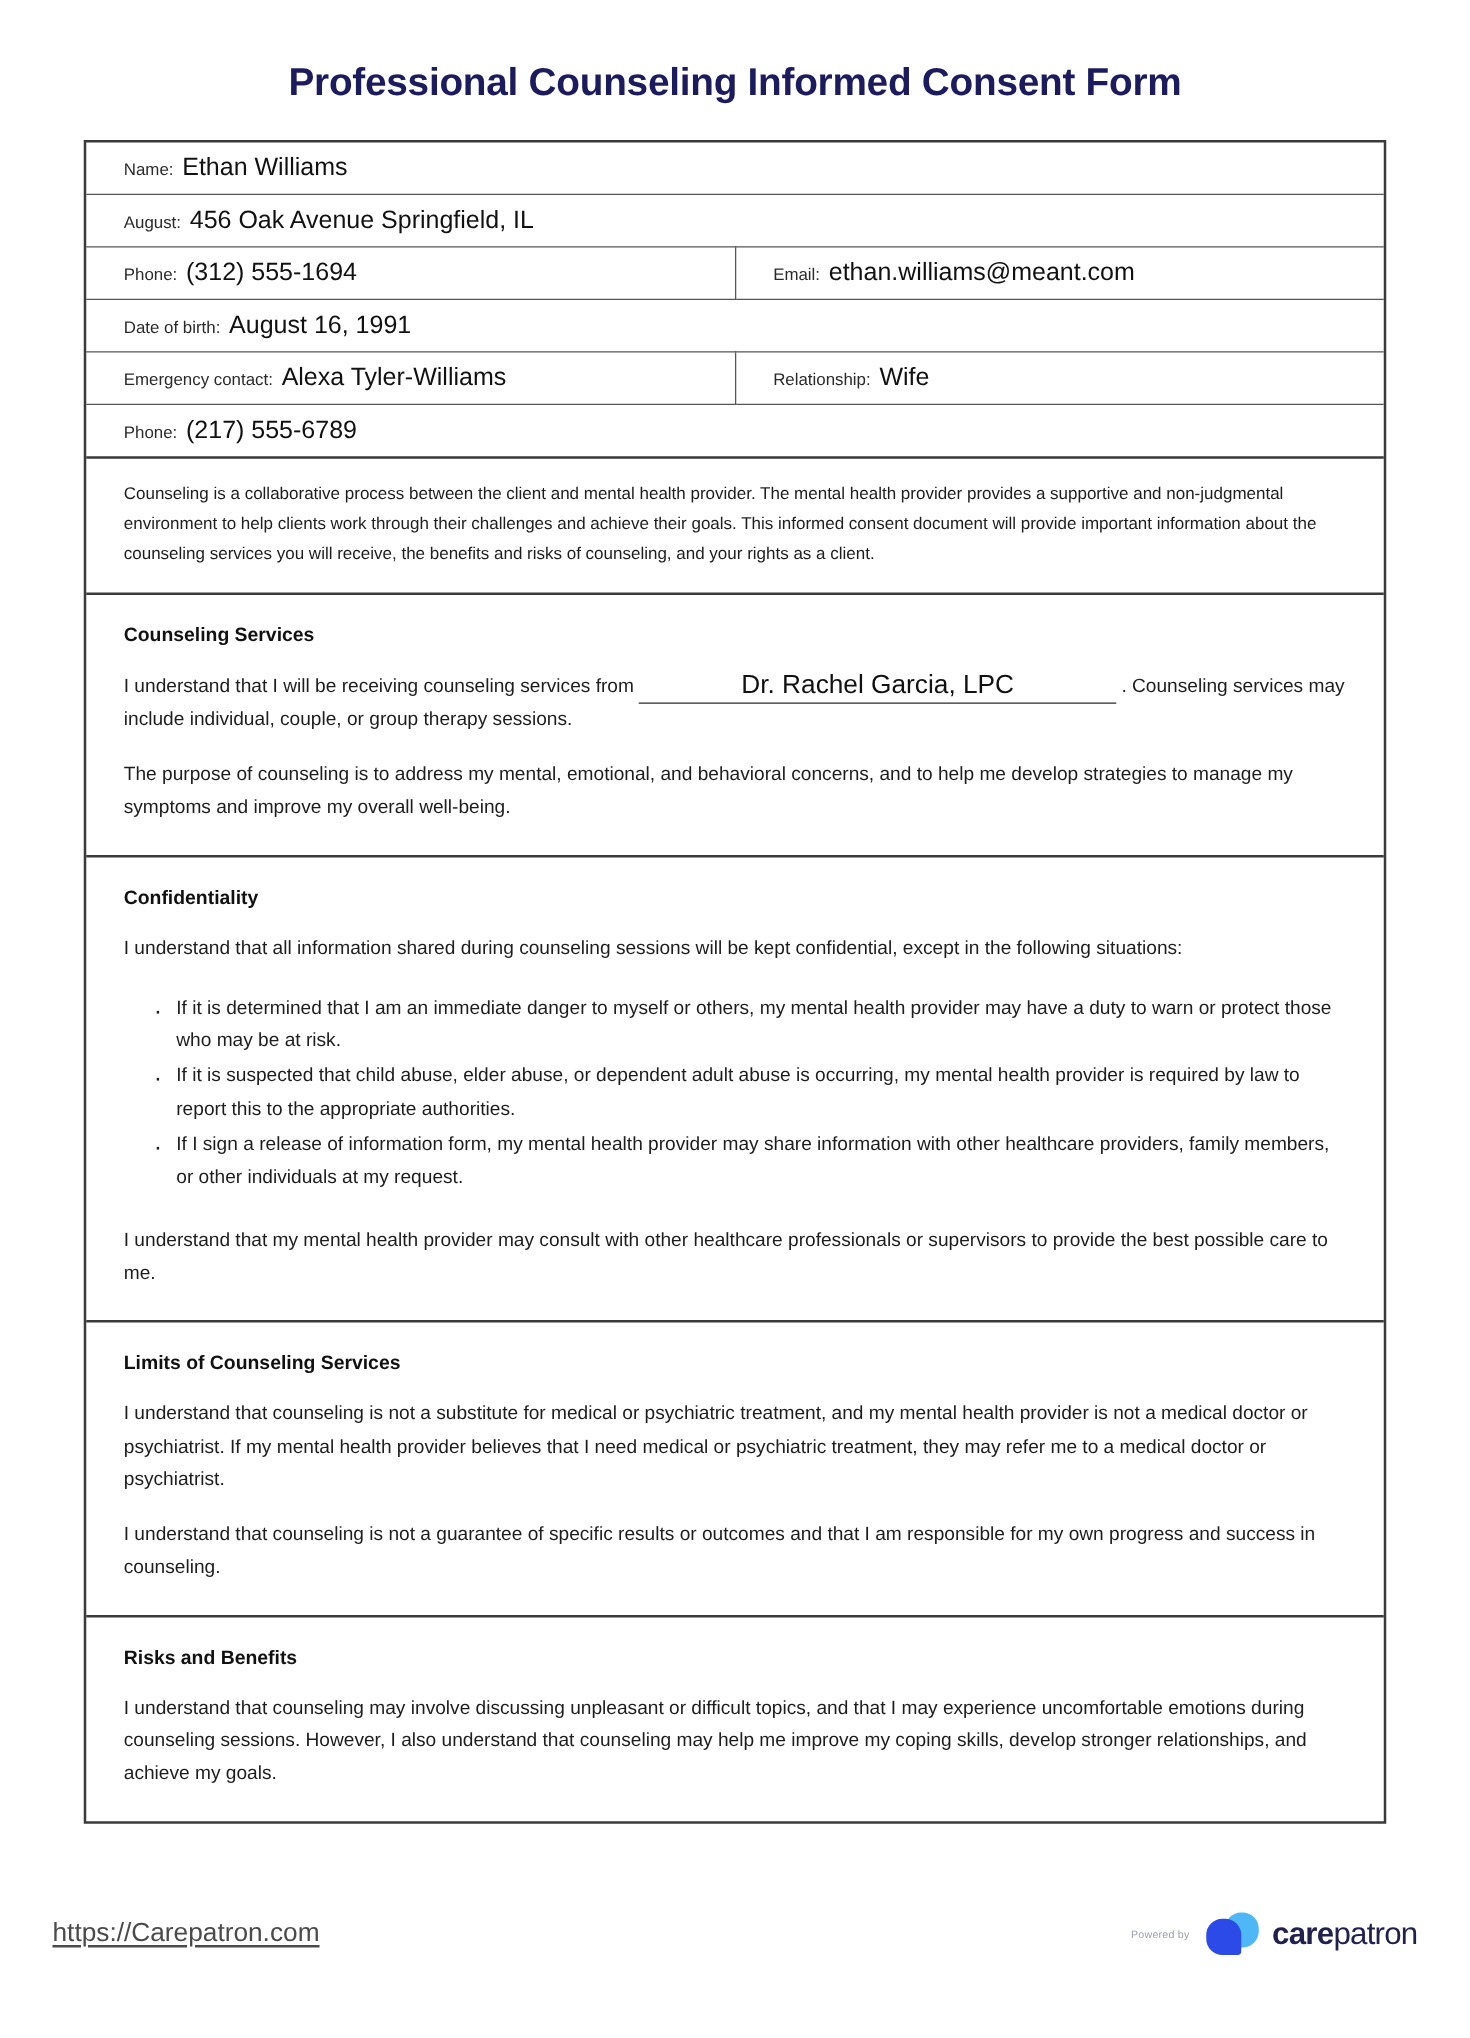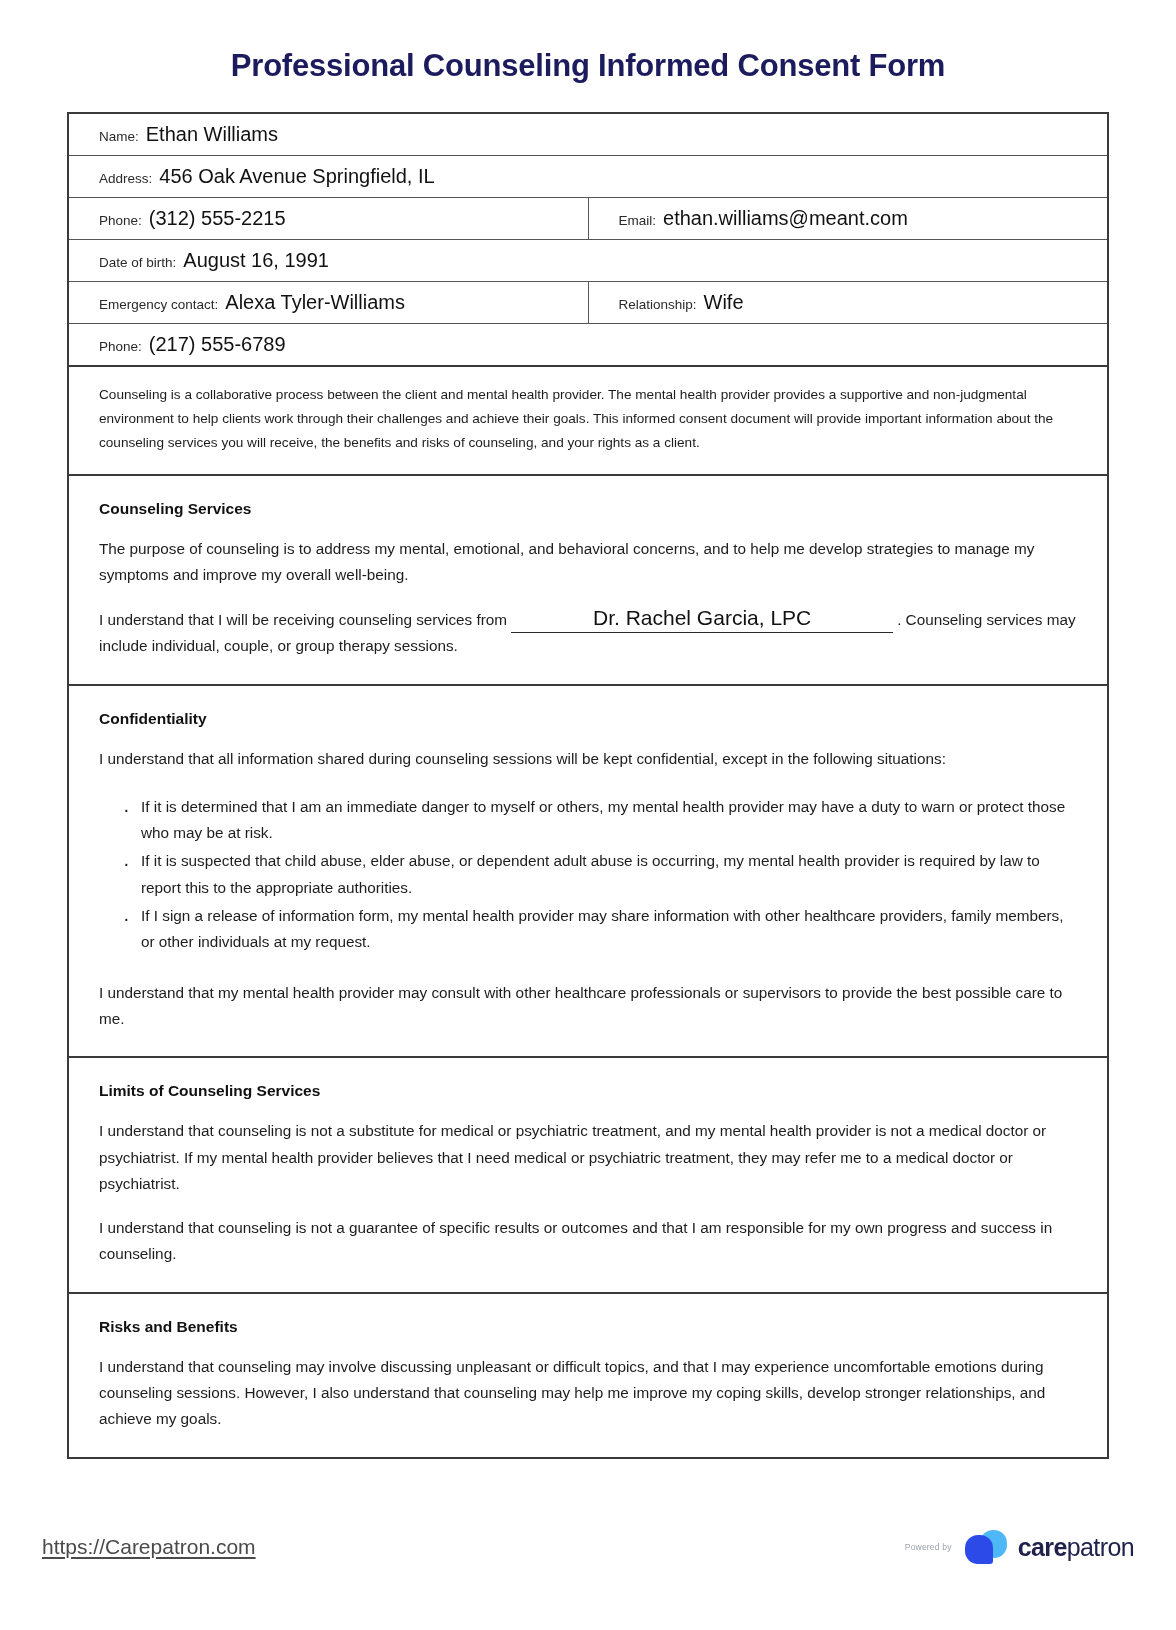--- a/index.html
+++ b/index.html
@@ -213,26 +213,26 @@
 
     <table class="info-table">
       <tbody>
         <tr>
           <td colspan="2">
             <span class="fld-label">Name:</span><span class="fld-value">Ethan Williams</span>
           </td>
         </tr>
         <tr>
           <td colspan="2">
-            <span class="fld-label">Address:</span><span class="fld-value">456 Oak Avenue Springfield, IL</span>
+            <span class="fld-label">August:</span><span class="fld-value">456 Oak Avenue Springfield, IL</span>
           </td>
         </tr>
         <tr>
           <td class="split-left">
-            <span class="fld-label">Phone:</span><span class="fld-value">(312) 555-2215</span>
+            <span class="fld-label">Phone:</span><span class="fld-value">(312) 555-1694</span>
           </td>
           <td>
             <span class="fld-label">Email:</span><span class="fld-value">ethan.williams@meant.com</span>
           </td>
         </tr>
         <tr>
           <td colspan="2">
             <span class="fld-label">Date of birth:</span><span class="fld-value">August 16, 1991</span>
           </td>
         </tr>
@@ -251,22 +251,22 @@
         </tr>
       </tbody>
     </table>
 
     <div class="intro-block">
       <p class="intro-para">Counseling is a collaborative process between the client and mental health provider. The mental health provider provides a supportive and non-judgmental environment to help clients work through their challenges and achieve their goals. This informed consent document will provide important information about the counseling services you will receive, the benefits and risks of counseling, and your rights as a client.</p>
     </div>
 
     <div class="section">
       <div class="section-title">Counseling Services</div>
+      <p class="para"><span>I understand that I will be receiving counseling services from</span><span class="inline-fill">Dr. Rachel Garcia, LPC</span><span>. Counseling services may include individual, couple, or group therapy sessions.</span></p>
       <p class="para">The purpose of counseling is to address my mental, emotional, and behavioral concerns, and to help me develop strategies to manage my symptoms and improve my overall well-being.</p>
-      <p class="para"><span>I understand that I will be receiving counseling services from</span><span class="inline-fill">Dr. Rachel Garcia, LPC</span><span>. Counseling services may include individual, couple, or group therapy sessions.</span></p>
     </div>
 
     <div class="section">
       <div class="section-title">Confidentiality</div>
       <p class="para">I understand that all information shared during counseling sessions will be kept confidential, except in the following situations:</p>
       <ul class="bullets">
         <li>If it is determined that I am an immediate danger to myself or others, my mental health provider may have a duty to warn or protect those who may be at risk.</li>
         <li>If it is suspected that child abuse, elder abuse, or dependent adult abuse is occurring, my mental health provider is required by law to report this to the appropriate authorities.</li>
         <li>If I sign a release of information form, my mental health provider may share information with other healthcare providers, family members, or other individuals at my request.</li>
       </ul>

